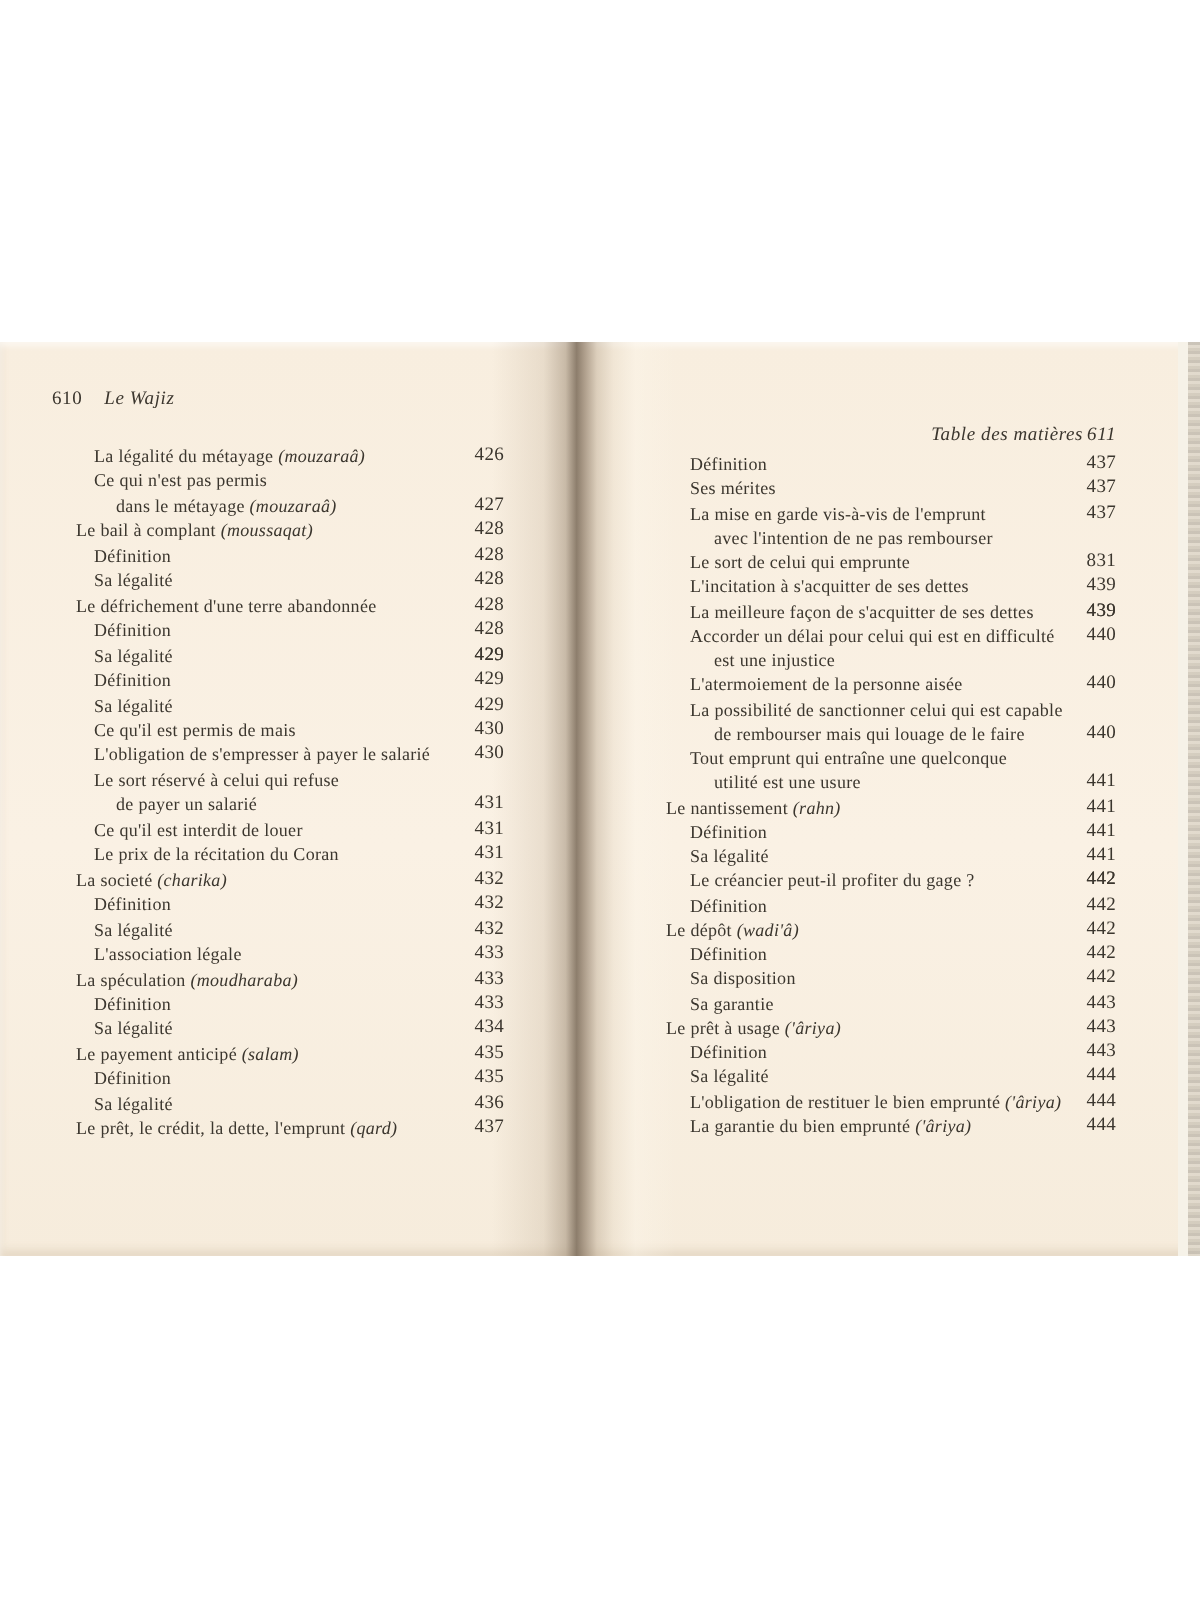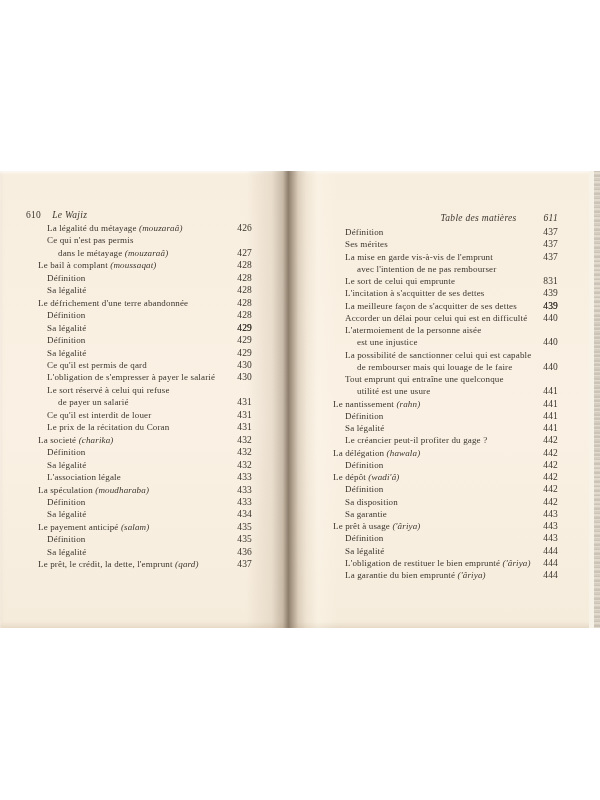--- a/index.html
+++ b/index.html
@@ -33,26 +33,26 @@
     position:absolute;right:0;top:0;width:6px;height:100%;pointer-events:none;
     background:repeating-linear-gradient(180deg,
       #c3bcb0 0px,#c3bcb0 1.5px,#ded7ca 1.5px,#ded7ca 3px,#cfc8ba 3px,#cfc8ba 4.5px);
     opacity:.85;
   }
   .page{position:absolute;top:0;height:100%;}
   .page-left{left:0;width:300px;}
   .page-right{left:300px;width:300px;}
 
   .running-head{position:absolute;font-size:9.5px;letter-spacing:.3px;white-space:nowrap;}
-  .head-left{left:26px;top:39px;text-align:right;}
+  .head-left{left:26px;top:24px;text-align:right;}
   .head-right{left:33px;top:42px;width:225px;text-align:right;}
   .running-title{font-style:italic;}
   .head-num{font-style:italic;}
   .head-left .head-num{margin-right:11px;font-style:normal;}
-  .head-right .head-num{margin-left:27px;}
+  .head-right .head-num{margin-left:2px;}
 
   .toc{position:absolute;font-size:9px;letter-spacing:.15px;}
   .toc-left{left:38px;top:51px;width:214px;--lh:12.45px;--sub:9px;--wrap:11px;}
   .toc-right{left:33px;top:55px;width:225px;--lh:12.25px;--sub:12px;--wrap:12px;}
   .trow{position:relative;padding-right:30px;}
   .tline{line-height:var(--lh);white-space:nowrap;}
   .lvl1 .tline{padding-left:var(--sub);}
   .tline.wrap{padding-left:calc(var(--sub) + var(--wrap));}
   .tnum{position:absolute;right:0;bottom:0;line-height:var(--lh);font-size:9.5px;}
   i{font-style:italic;}
@@ -108,21 +108,21 @@
         </div>
         <div class="trow lvl1">
           <div class="tline">Définition</div>
           <div class="tnum">429</div>
         </div>
         <div class="trow lvl1">
           <div class="tline">Sa légalité</div>
           <div class="tnum">429</div>
         </div>
         <div class="trow lvl1">
-          <div class="tline">Ce qu'il est permis de qard</div>
+          <div class="tline">Ce qu'il est permis de mais</div>
           <div class="tnum">430</div>
         </div>
         <div class="trow lvl1">
           <div class="tline">L'obligation de s'empresser à payer le salarié</div>
           <div class="tnum">430</div>
         </div>
         <div class="trow lvl1">
           <div class="tline">Le sort réservé à celui qui refuse</div>
           <div class="tline wrap">de payer un salarié</div>
           <div class="tnum">431</div>
@@ -213,22 +213,22 @@
           <div class="tnum">439</div>
         </div>
         <div class="trow lvl1">
           <div class="tnum">439</div>
         </div>
         <div class="trow lvl1">
           <div class="tline">Accorder un délai pour celui qui est en difficulté</div>
           <div class="tnum">440</div>
         </div>
         <div class="trow lvl1">
+          <div class="tline wrap">est une injustice</div>
           <div class="tline">L'atermoiement de la personne aisée</div>
-          <div class="tline wrap">est une injustice</div>
           <div class="tnum">440</div>
         </div>
         <div class="trow lvl1">
           <div class="tline">La possibilité de sanctionner celui qui est capable</div>
           <div class="tline wrap">de rembourser mais qui louage de le faire</div>
           <div class="tnum">440</div>
         </div>
         <div class="trow lvl1">
           <div class="tline">Tout emprunt qui entraîne une quelconque</div>
           <div class="tline wrap">utilité est une usure</div>
@@ -244,21 +244,20 @@
         </div>
         <div class="trow lvl1">
           <div class="tline">Sa légalité</div>
           <div class="tnum">441</div>
         </div>
         <div class="trow lvl1">
           <div class="tline">Le créancier peut-il profiter du gage ?</div>
           <div class="tnum">442</div>
         </div>
         <div class="trow lvl0">
-          <div class="tline">La délégation <i>(hawala)</i></div>
           <div class="tnum">442</div>
         </div>
         <div class="trow lvl1">
           <div class="tline">Définition</div>
           <div class="tnum">442</div>
         </div>
         <div class="trow lvl0">
           <div class="tline">Le dépôt <i>(wadi'â)</i></div>
           <div class="tnum">442</div>
         </div>

